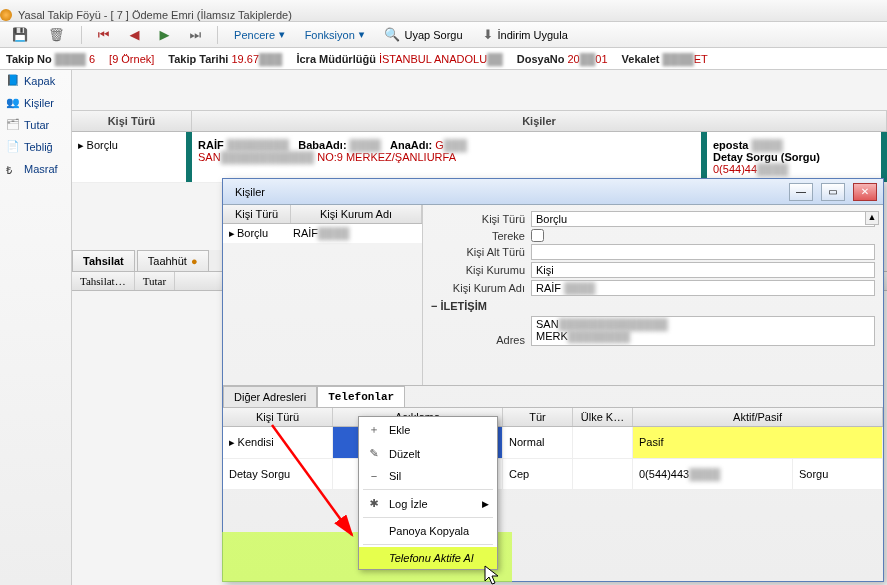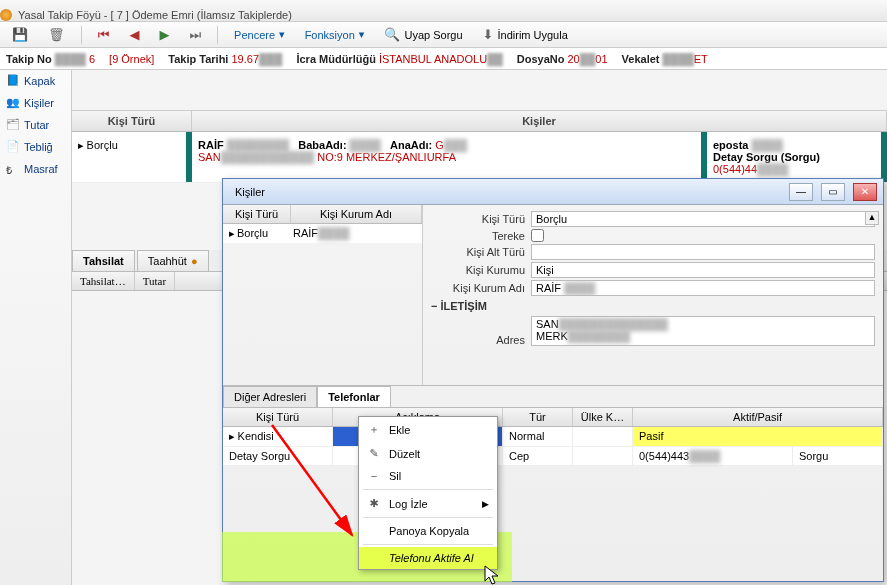--- a/index.html
+++ b/index.html
@@ -59,26 +59,26 @@
 .form-row { display: flex; align-items: center; margin: 2px 0; }
 .form-lbl { width: 100px; text-align: right; padding-right: 6px; color: #333; }
 .form-val { flex: 1; background: #fff; border: 1px solid #bbb; padding: 1px 4px; height: 16px; overflow: hidden; }
 .section-hdr { font-weight: bold; color: #333; margin: 4px 0; }
 .section-hdr::before { content: "− "; }
 .scroll-up { position: absolute; right: 4px; top: 32px; width: 14px; height: 14px; border: 1px solid #bbb; background: #f0f0f0; text-align: center; font-size: 9px; cursor: pointer; }
 
 .phone-area { border-top: 1px solid #bbb; }
 .phone-tabs { display: flex; }
 .ptab { padding: 4px 10px; border: 1px solid #bbb; border-bottom: none; background: #e8e8e8; cursor: pointer; }
-.ptab.active { background: #fff; font-weight: bold; }
+.ptab.active { background: #fff; font-weight: bold; font-family: Liberation Mono, monospace; }
 .phone-head { display: flex; background: linear-gradient(#f5f5f5, #e2e2e2); border-top: 1px solid #bbb; border-bottom: 1px solid #bbb; }
 .ph { padding: 3px 6px; text-align: center; border-right: 1px solid #ccc; }
 .pw1{width:110px}.pw2{width:170px}.pw3{width:70px}.pw4{width:60px}.pw5{width:160px}.pw6{flex:1}
 .phone-row { display: flex; background: #fff; border-bottom: 1px solid #eee; }
-.pc { padding: 3px 6px; border-right: 1px solid #eee; }
+.pc { padding: 9px 6px; border-right: 1px solid #eee; }
 .sel-cell { background: #2c5fcf; color: #fff; }
 .pasif { background: #ffff66; }
 
 
 .ctx { position: absolute; left: 358px; top: 416px; width: 140px; background: #fff; border: 1px solid #999; box-shadow: 2px 2px 6px rgba(0,0,0,0.3); z-index: 20; }
 .ctx-item { display: flex; align-items: center; gap: 8px; padding: 5px 8px; cursor: pointer; }
 .ctx-sep { height: 1px; background: #ddd; margin: 2px 4px; }
 .ctx-highlight { background: #e6ff4d; font-style: italic; }
 .ctx-ico { width: 14px; text-align: center; color: #555; }
 .ctx-arrow { margin-left: auto; font-size: 9px; }

